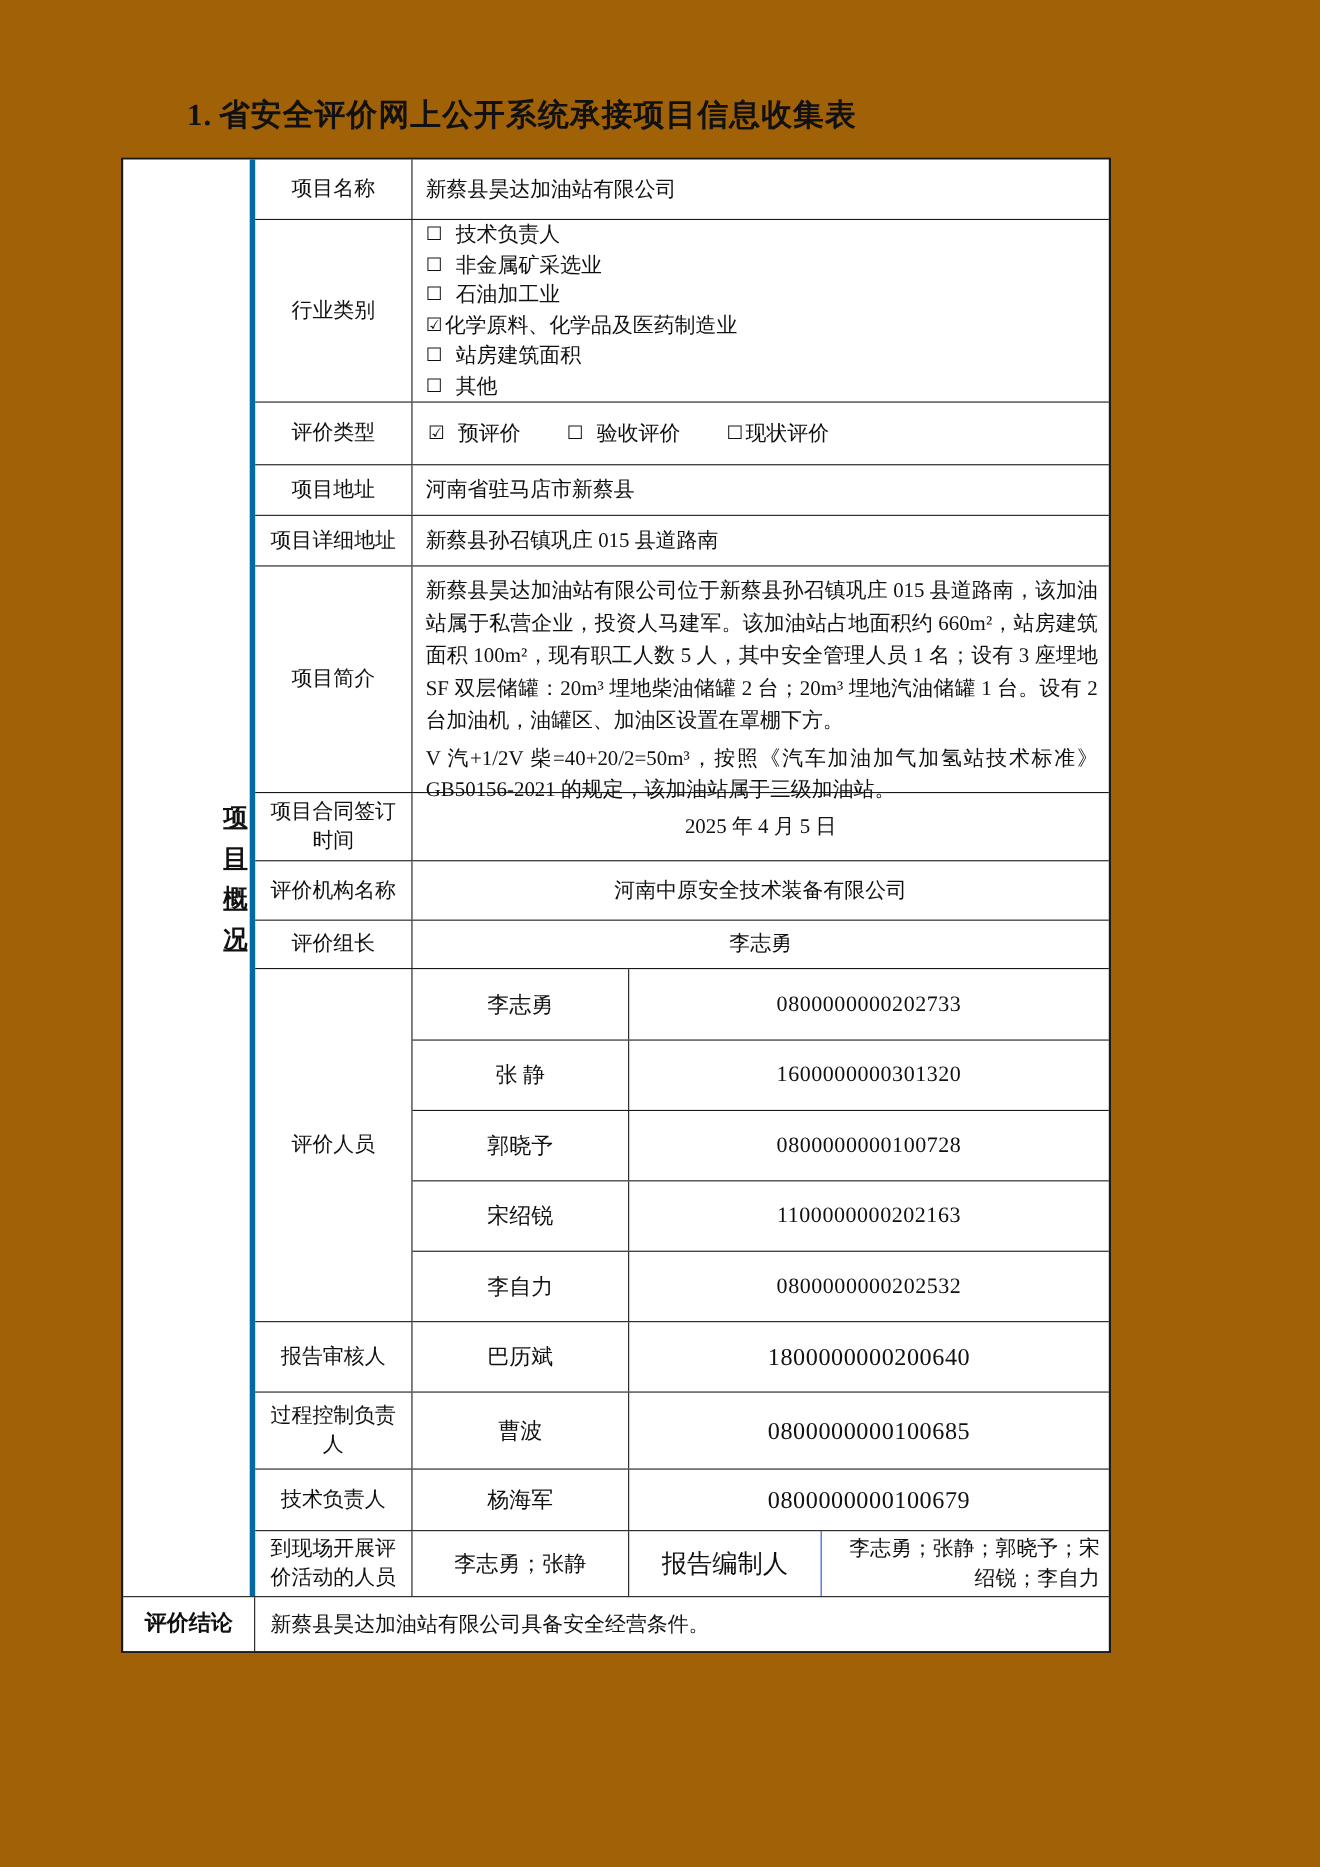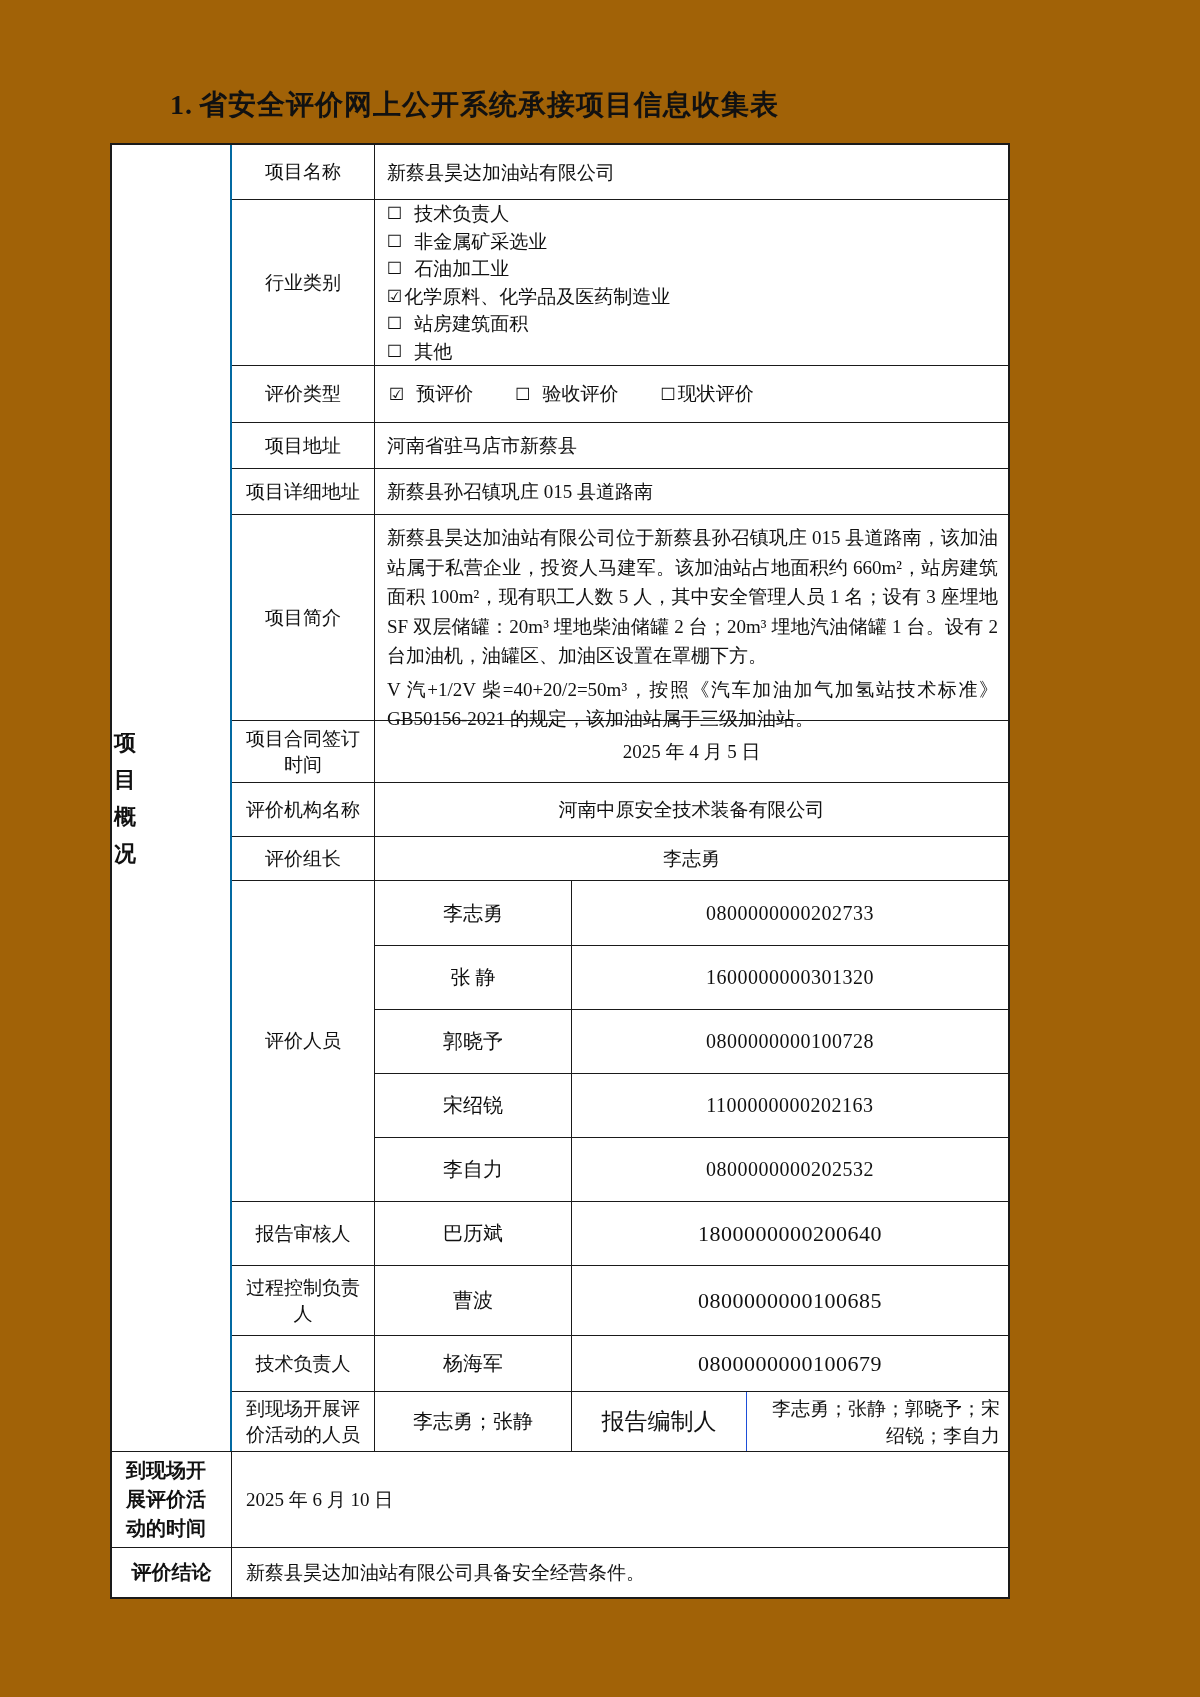--- a/index.html
+++ b/index.html
@@ -13,22 +13,22 @@
     font-family:"Liberation Sans","DejaVu Sans",sans-serif; letter-spacing:1px;
     white-space:nowrap;
   }
   .title .num { font-family:"Liberation Serif","DejaVu Serif",serif; font-weight:600; margin-right:6px; }
   .tbl {
     position:absolute; left:110px; top:143px; width:900px;
     border:2px solid #1a1a1a; background:#fff;
   }
   .tbl-top { display:flex; flex-direction:row; }
   .colA {
-    width:120px; flex:0 0 120px; border-right:2px solid #0369a1;
-    display:flex; align-items:center; justify-content:flex-start;
+    width:120px; flex:0 0 120px; border-right:5px solid #0369a1;
+    display:flex; align-items:center; justify-content:flex-end;text-decoration:underline;
   }
   .vlabel {
     width:26px; font-size:22px; line-height:37px; text-align:center;
     word-break:break-all; font-weight:600;
   }
   .colRest { flex:1 1 auto; display:flex; flex-direction:column; }
   .row { display:flex; flex-direction:row; }
   .rt { border-top:1px solid #1a1a1a; }
   .lblB {
     width:143px; flex:0 0 143px; border-right:1px solid #1a1a1a;
@@ -222,24 +222,20 @@
         <div class="row rt h60">
           <div class="lblB">到现场开展评价活动的人员</div>
           <div class="namecell">李志勇；张静</div>
           <div class="writercell">报告编制人</div>
           <div class="writerlist">李志勇；张静；郭晓予；宋绍锐；李自力</div>
         </div>
 
       </div>
     </div>
 
-    <div class="row rt h96">
-      <div class="cellA">到现场开展评价活动的时间</div>
-      <div class="cellRest">2025 年 6 月 10 日</div>
-    </div>
 
     <div class="row rt h50">
       <div class="cellA" style="justify-content:center; padding:0 6px;">评价结论</div>
       <div class="cellRest">新蔡县昊达加油站有限公司具备安全经营条件。</div>
     </div>
 
   </div>
 </div>
 
 </body></html>

